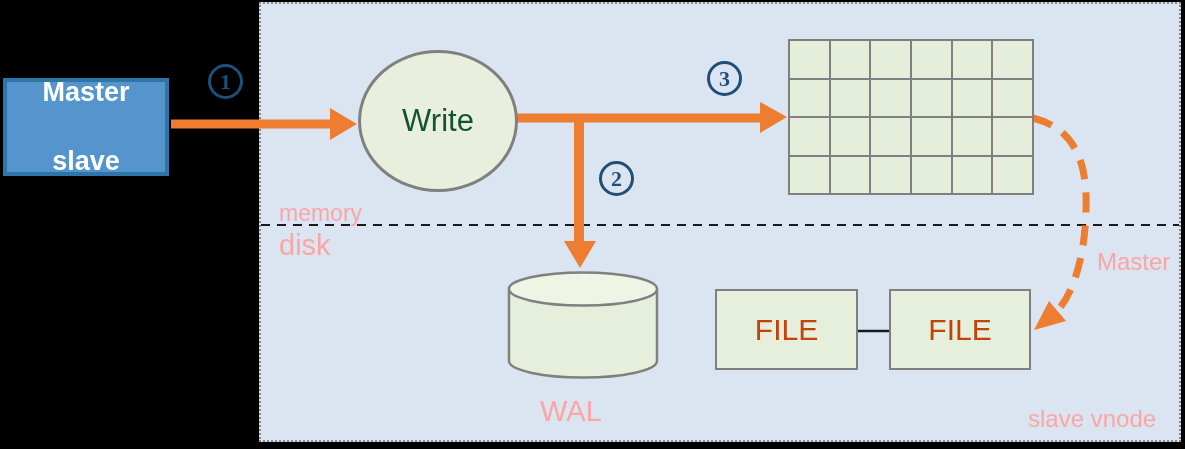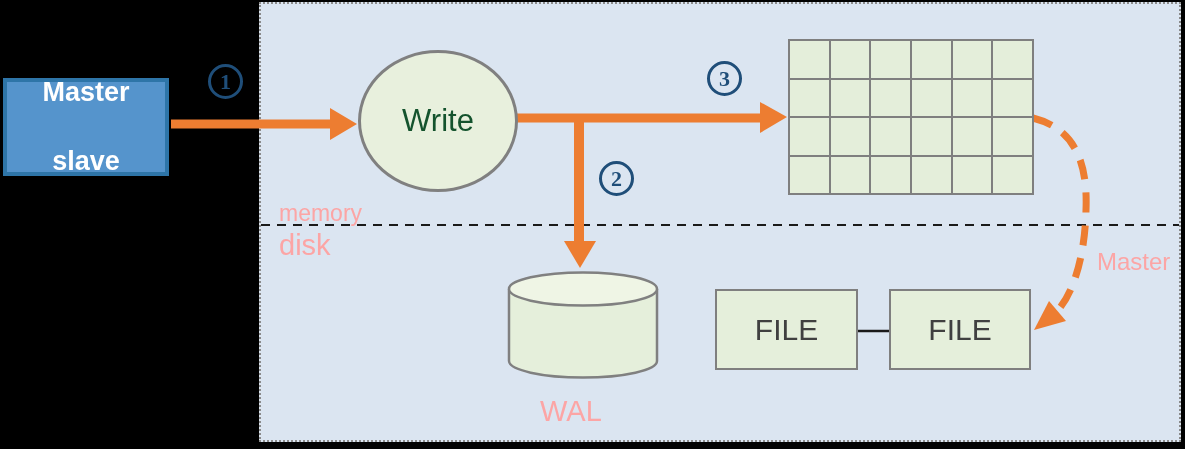--- a/index.html
+++ b/index.html
@@ -56,21 +56,21 @@
     display:grid;grid-template-columns:repeat(6,1fr);grid-template-rows:repeat(4,1fr);
     gap:2px;
   }
   .memtable .cell{background:#e4eeda;}
 
   
   .file-box{
     width:143px;height:81px;
     background:#e5efdb;border:2px solid #7f7f7f;box-sizing:border-box;
     display:flex;align-items:center;justify-content:center;
-    color:#404040;font-size:30px;
+    color:#c2410c;font-size:30px;
   }
   #file1{left:715px;top:289px;}
   #file2{left:889px;top:289px;width:142px;}
 
   
   .lbl{color:#fca5a5;line-height:1;}
   #lbl-memory{left:279px;top:202px;font-size:23px;}
   #lbl-disk{left:279px;top:231px;font-size:29px;}
   #lbl-wal{left:540px;top:397px;width:86px;text-align:left;font-size:29px;}
   #lbl-flush{left:1097px;top:250px;font-size:24px;}
@@ -171,14 +171,15 @@
     <span>FILE</span>
   </div>
   <div class="abs file-box" id="file2">
     <span>FILE</span>
   </div>
 
   <div class="abs lbl" id="lbl-memory">memory</div>
   <div class="abs lbl" id="lbl-disk">disk</div>
   <div class="abs lbl" id="lbl-wal">WAL</div>
   <div class="abs lbl" id="lbl-flush">Master</div>
+  <div class="abs lbl" id="lbl-slave">slave vnode</div>
 
 </div>
 
 </body></html>

